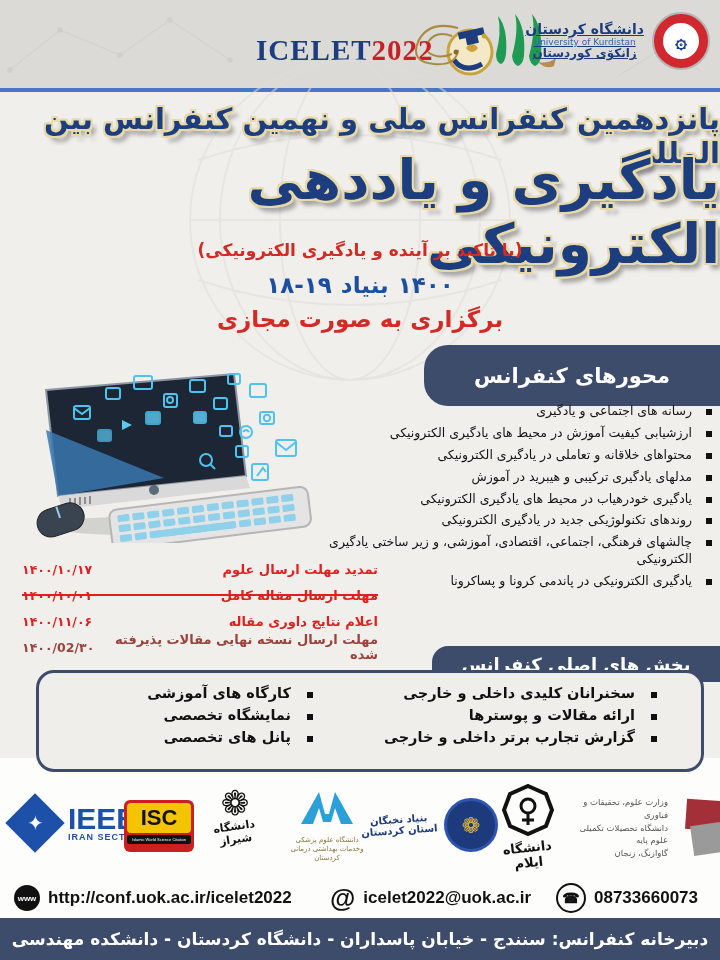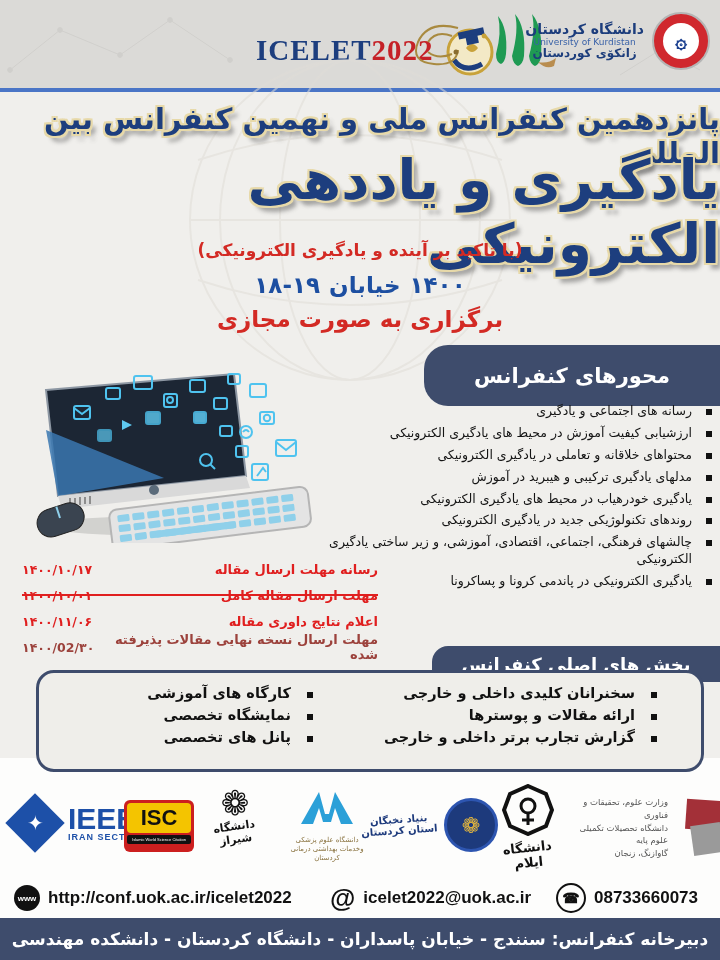--- a/index.html
+++ b/index.html
@@ -6,21 +6,21 @@
   #poster{position:relative;width:720px;height:960px;overflow:hidden;
           font-family:"DejaVu Sans",sans-serif;
           background:linear-gradient(#f0efec 0 758px,#fdfdfc 758px 100%);}
   
   .header{position:absolute;left:0;top:0;width:720px;height:88px;background:#dbdad7;border-bottom:4px solid #4a75c6;}
   .netpattern{position:absolute;left:0;top:0;width:720px;height:88px;opacity:.5;}
   .uok{position:absolute;right:10px;top:12px;display:flex;flex-direction:row-reverse;align-items:center;gap:8px;}
   .uok-emblem{width:54px;height:54px;border-radius:50%;background:#d0282e;border:2px solid #b5b5b5;position:relative;}
   .uok-emblem .inner{position:absolute;left:9px;top:9px;width:36px;height:36px;border-radius:50%;background:#fff;
       display:flex;align-items:center;justify-content:center;color:#1a3f8f;font-size:20px;font-weight:bold;}
-  .uok-text{text-align:center;color:#1c3d7c;line-height:1.15;}
+  .uok-text{text-align:center;color:#1c3d7c;line-height:1.15;text-decoration:underline;}
   .uok-text .fa{font-size:14px;font-weight:bold;}
   .uok-text .en{font-size:9px;color:#3a62a8;}
   .uok-text .ku{font-size:12px;font-weight:bold;}
   .assoc-green{position:absolute;left:478px;top:10px;width:80px;height:62px;}
   .assoc-gold{position:absolute;left:408px;top:18px;width:62px;height:52px;}
   .icelet{position:absolute;left:232px;top:22px;display:flex;align-items:center;gap:6px;margin-left:24px;}
   .icelet-text{font-family:"Liberation Serif",serif;font-weight:bold;font-size:29px;letter-spacing:1px;}
   .icelet-text .blue{color:#1d3e7e;}
   .icelet-text .red{color:#c52127;}
   
@@ -174,21 +174,21 @@
       <path d="M48 120 q152 -50 304 0"></path>
       <path d="M48 240 q152 50 304 0"></path>
     </g>
   </svg>
 
   <div class="t-line title1 outlined">پانزدهمین کنفرانس ملی و نهمین کنفرانس بین المللی</div>
   <div class="t-line title2 outlined">یادگیری و یاددهی الکترونیکی</div>
   <div class="t-line emph">(با تاکید بر آینده و یادگیری الکترونیکی)</div>
   <div class="daterow">
     <span>۱۸-۱۹</span>
-    <span>خیابان</span>
+    <span>بنیاد</span>
     <span>۱۴۰۰</span>
   </div>
   <div class="t-line virtual">برگزاری به صورت مجازی</div>
 
   <div class="badge badge1">محورهای کنفرانس</div>
 
   <div class="topics">
     <div class="topic-row">
         <span class="sq"></span>
         <span>رسانه های اجتماعی و یادگیری</span>
@@ -295,21 +295,21 @@
       <rect x="132" y="44" width="14" height="12" rx="2" fill="#5ec9f0" opacity="0.8"></rect>
       <polygon points="108,52 118,57 108,62" fill="#5ec9f0" stroke="none"></polygon>
       <rect x="84" y="62" width="13" height="11" rx="2" fill="#5ec9f0" opacity="0.7"></rect>
       <circle cx="192" cy="92" r="6"></circle>
         <line x1="196" y1="96" x2="201" y2="101"></line>
     </g>
   </svg>
 
   <div class="deadlines">
     <div class="d-row">
-      <span class="d-label">رسانه مهلت ارسال مقاله</span>
+      <span class="d-label">تمدید مهلت ارسال علوم</span>
       <span class="d-value">۱۴۰۰/۱۰/۱۷</span>
     </div>
     <div class="d-row struck">
       <span class="d-label">مهلت ارسال مقاله کامل</span>
       <span class="d-value">۱۴۰۰/۱۰/۰۱</span>
     </div>
     <div class="d-row">
       <span class="d-label">اعلام نتایج داوری مقاله</span>
       <span class="d-value">۱۴۰۰/۱۱/۰۶</span>
     </div>

